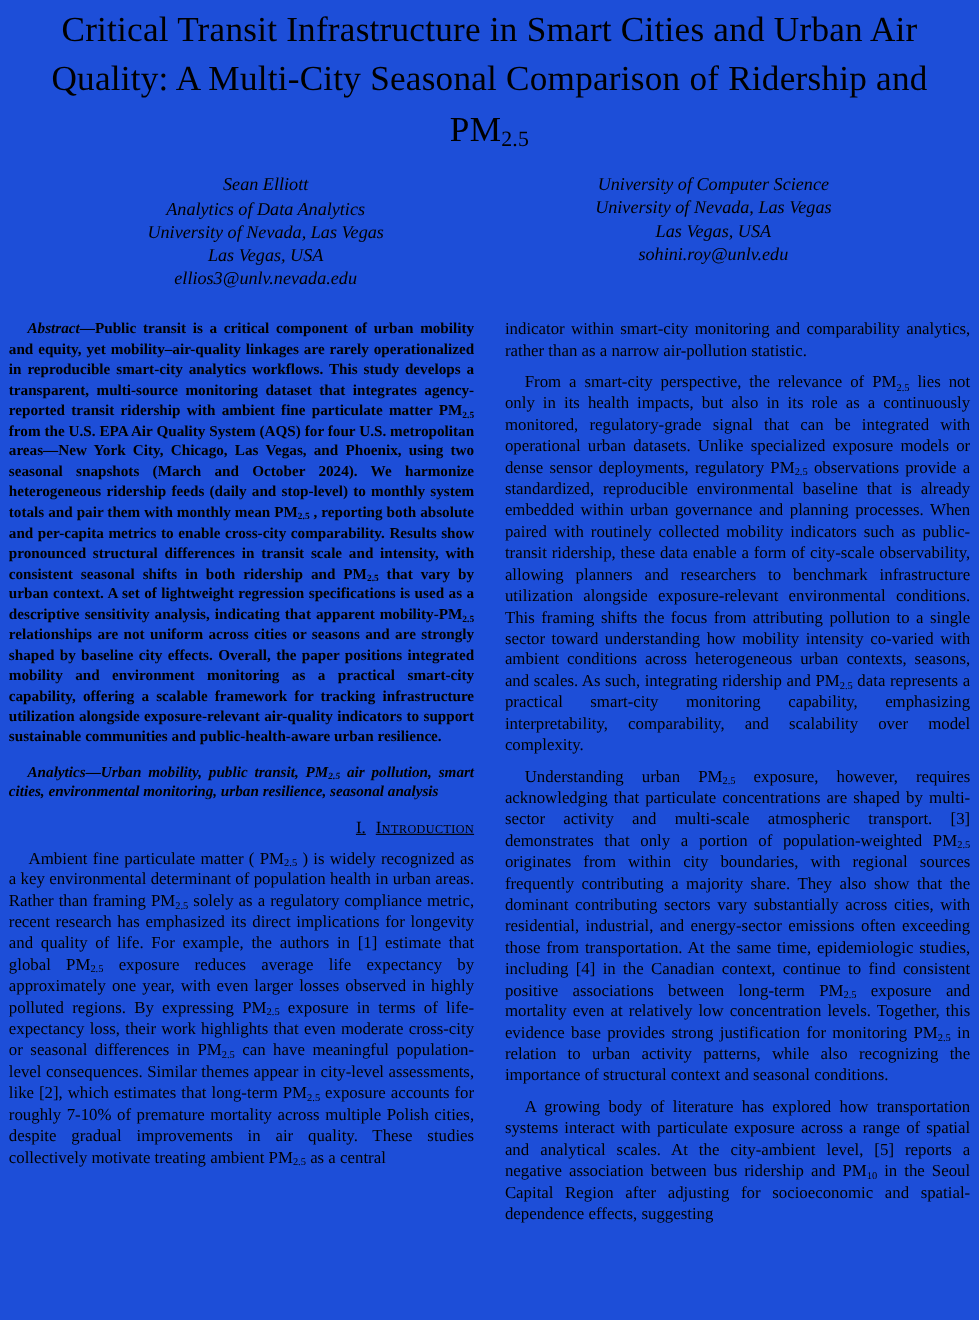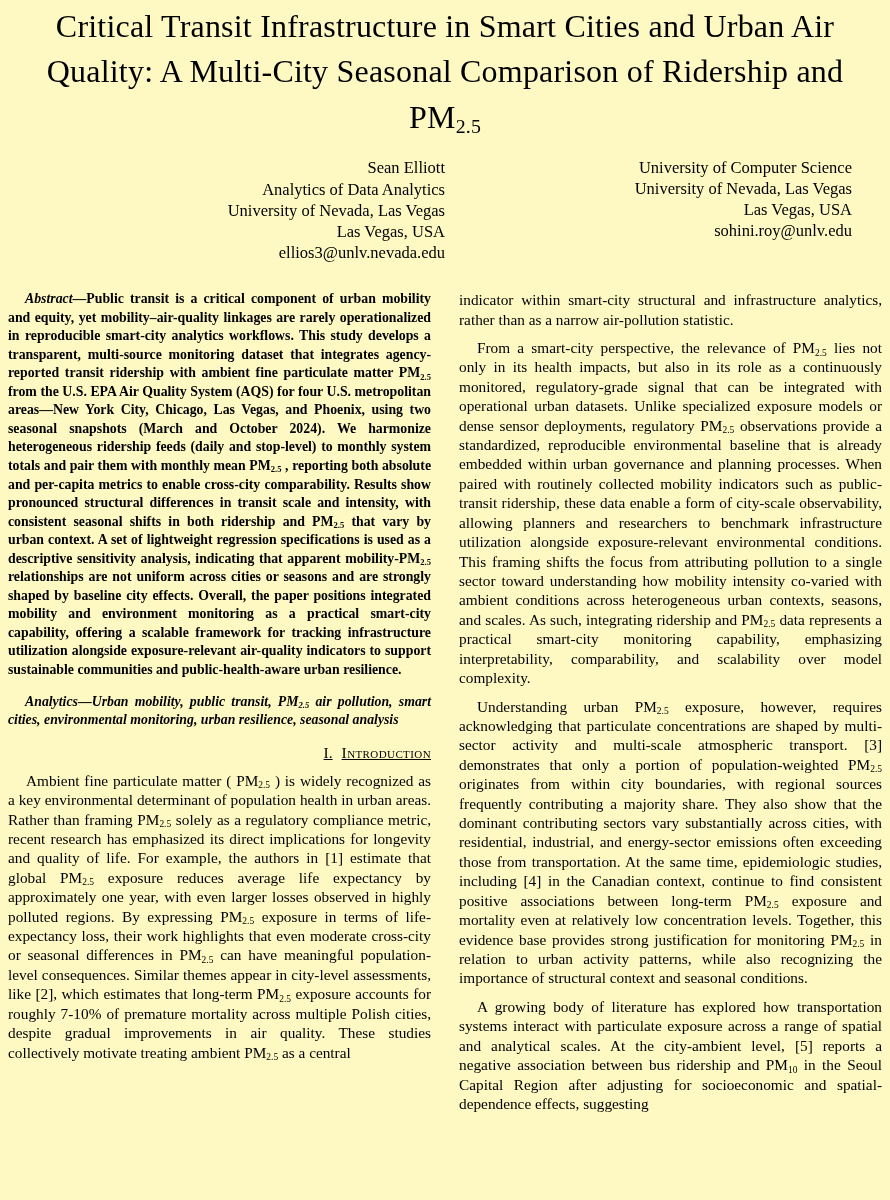--- a/index.html
+++ b/index.html
@@ -2,21 +2,21 @@
 <html><head>
 <meta charset="utf-8">
 <style>
   * { margin: 0; padding: 0; box-sizing: border-box; }
   html, body { background: #ffffff; }
   .page {
     position: relative;
     width: 890px;
     height: 1200px;
     margin: 0 auto;
-    background: #fef9c3;
+    background: #1d4ed8;
     color: #000000;
     font-family: "Liberation Serif", "DejaVu Serif", serif;
     overflow: hidden;
     padding: 2px 8px 0 8px;
   }
   .title {
     font-size: 32px;
     font-weight: 400;
     text-align: center;
     line-height: 1.42;
@@ -24,23 +24,24 @@
     letter-spacing: 0.2px;
   }
   .authors {
     display: flex;
     flex-direction: row;
     justify-content: space-between;
     margin: 18px 30px 26px 30px;
   }
   .author-block {
     flex: 1;
-    text-align: right;
+    text-align: center;
     font-size: 16.5px;
     line-height: 1.27;
+    font-style: italic;
   }
   .author-name { margin-bottom: 1px; }
   .columns {
     display: flex;
     flex-direction: row;
     gap: 28px;
     align-items: flex-start;
   }
   .col { flex: 1; min-width: 0; }
   .abstract {
@@ -116,21 +117,21 @@
       <p class="keywords"><span>Analytics</span><span>—</span><span>Urban mobility, public transit, PM<sub>2.5</sub> air pollution, smart cities, environmental monitoring, urban resilience, seasonal analysis</span></p>
 
       <div class="section-heading">
         <span class="section-number">I.</span><span class="section-title">Introduction</span>
       </div>
 
       <p class="body-para">Ambient fine particulate matter ( PM<sub>2.5</sub> ) is widely recognized as a key environmental determinant of population health in urban areas. Rather than framing PM<sub>2.5</sub> solely as a regulatory compliance metric, recent research has emphasized its direct implications for longevity and quality of life. For example, the authors in [1] estimate that global PM<sub>2.5</sub> exposure reduces average life expectancy by approximately one year, with even larger losses observed in highly polluted regions. By expressing PM<sub>2.5</sub> exposure in terms of life-expectancy loss, their work highlights that even moderate cross-city or seasonal differences in PM<sub>2.5</sub> can have meaningful population-level consequences. Similar themes appear in city-level assessments, like [2], which estimates that long-term PM<sub>2.5</sub> exposure accounts for roughly 7-10% of premature mortality across multiple Polish cities, despite gradual improvements in air quality. These studies collectively motivate treating ambient PM<sub>2.5</sub> as a central</p>
     </div>
 
     <div class="col">
-      <p class="body-para no-indent">indicator within smart-city structural and infrastructure analytics, rather than as a narrow air-pollution statistic.</p>
+      <p class="body-para no-indent">indicator within smart-city monitoring and comparability analytics, rather than as a narrow air-pollution statistic.</p>
       <p class="body-para">From a smart-city perspective, the relevance of PM<sub>2.5</sub> lies not only in its health impacts, but also in its role as a continuously monitored, regulatory-grade signal that can be integrated with operational urban datasets. Unlike specialized exposure models or dense sensor deployments, regulatory PM<sub>2.5</sub> observations provide a standardized, reproducible environmental baseline that is already embedded within urban governance and planning processes. When paired with routinely collected mobility indicators such as public-transit ridership, these data enable a form of city-scale observability, allowing planners and researchers to benchmark infrastructure utilization alongside exposure-relevant environmental conditions. This framing shifts the focus from attributing pollution to a single sector toward understanding how mobility intensity co-varied with ambient conditions across heterogeneous urban contexts, seasons, and scales. As such, integrating ridership and PM<sub>2.5</sub> data represents a practical smart-city monitoring capability, emphasizing interpretability, comparability, and scalability over model complexity.</p>
       <p class="body-para">Understanding urban PM<sub>2.5</sub> exposure, however, requires acknowledging that particulate concentrations are shaped by multi-sector activity and multi-scale atmospheric transport. [3] demonstrates that only a portion of population-weighted PM<sub>2.5</sub> originates from within city boundaries, with regional sources frequently contributing a majority share. They also show that the dominant contributing sectors vary substantially across cities, with residential, industrial, and energy-sector emissions often exceeding those from transportation. At the same time, epidemiologic studies, including [4] in the Canadian context, continue to find consistent positive associations between long-term PM<sub>2.5</sub> exposure and mortality even at relatively low concentration levels. Together, this evidence base provides strong justification for monitoring PM<sub>2.5</sub> in relation to urban activity patterns, while also recognizing the importance of structural context and seasonal conditions.</p>
       <p class="body-para">A growing body of literature has explored how transportation systems interact with particulate exposure across a range of spatial and analytical scales. At the city-ambient level, [5] reports a negative association between bus ridership and PM<sub>10</sub> in the Seoul Capital Region after adjusting for socioeconomic and spatial-dependence effects, suggesting</p>
     </div>
 
   </div>
 
 </div>
 
 </body></html>

